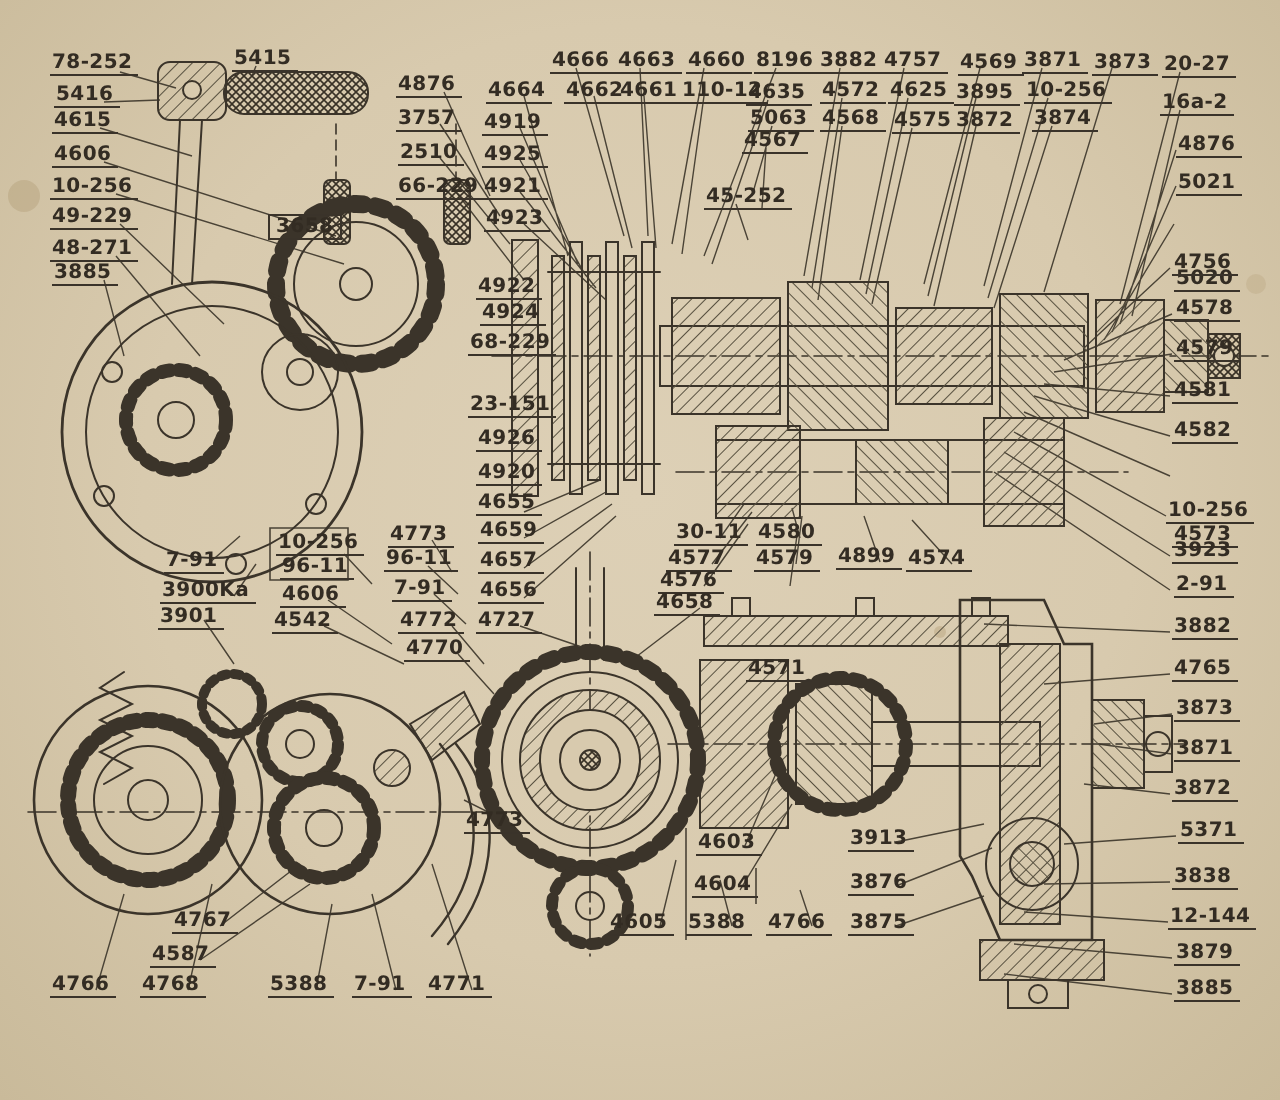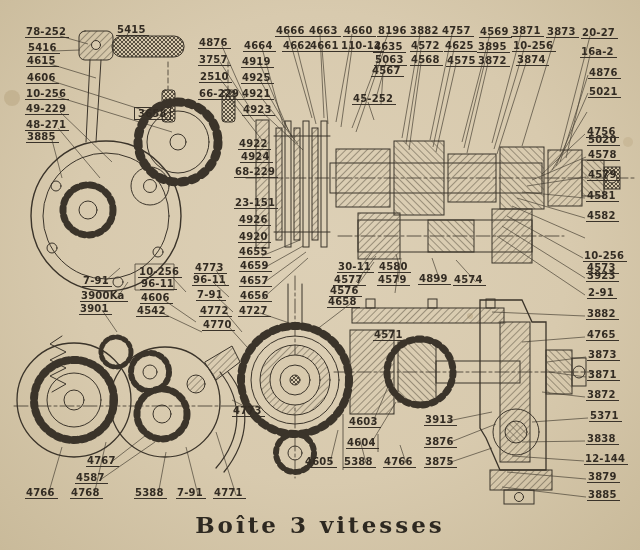--- a/index.html
+++ b/index.html
@@ -312,14 +312,13 @@
       <div class="callout" style="left: 348px; top: 416px;">4603</div>
       <div class="callout" style="left: 346px; top: 437px;">4604</div>
       <div class="callout" style="left: 304px; top: 456px;">4605</div>
       <div class="callout" style="left: 343px; top: 456px;">5388</div>
       <div class="callout" style="left: 383px; top: 456px;">4766</div>
       <div class="callout" style="left: 424px; top: 414px;">3913</div>
       <div class="callout" style="left: 424px; top: 436px;">3876</div>
       <div class="callout" style="left: 424px; top: 456px;">3875</div>
     </div>
 
-  <div class="title">Boîte 3 vitesses</div>
 </div>
 
 </body></html>

